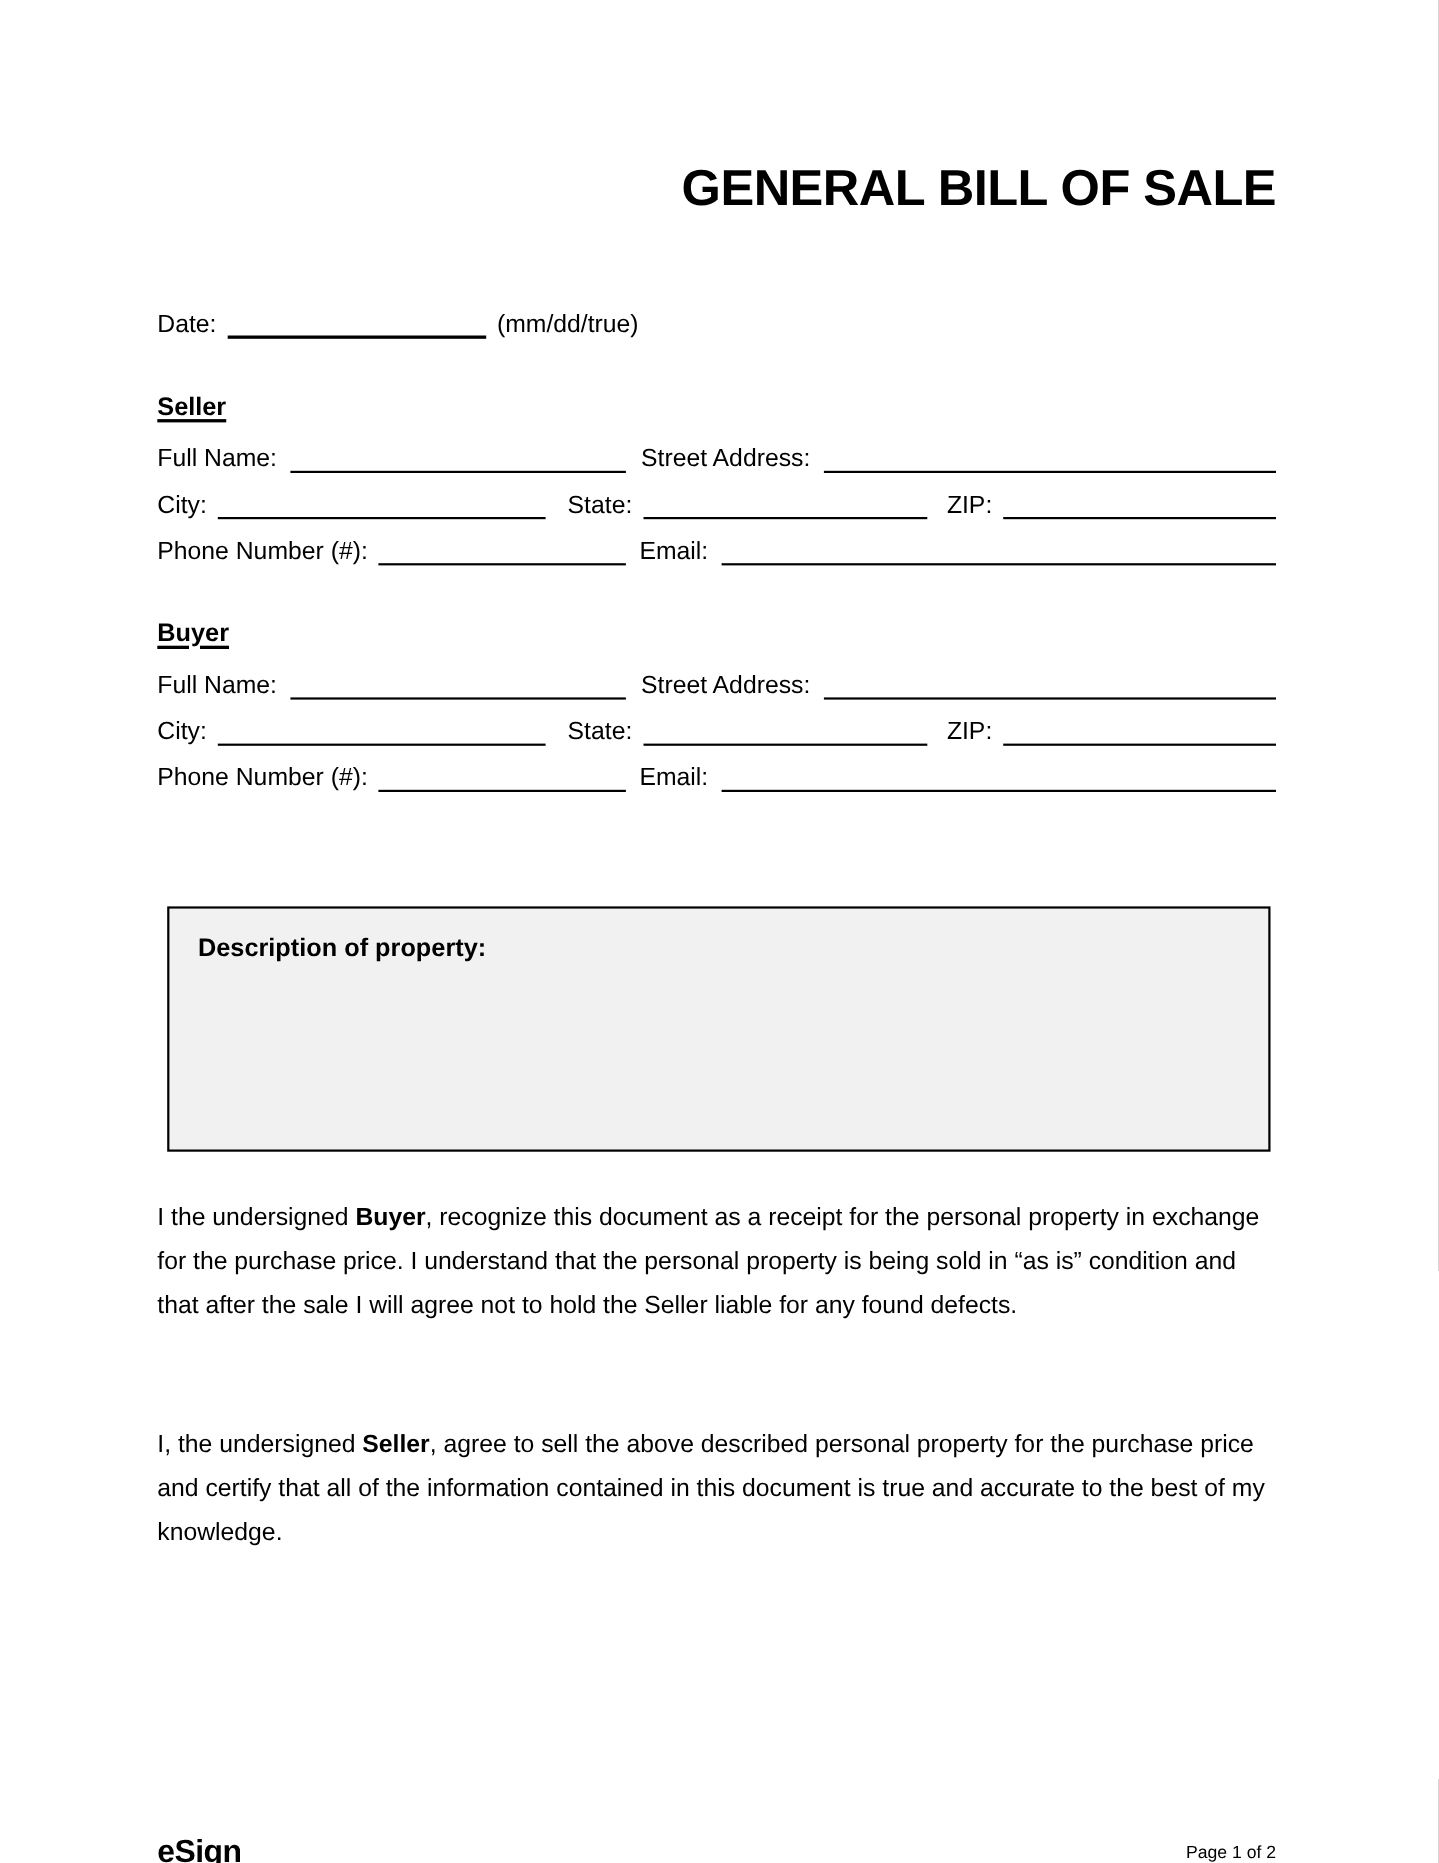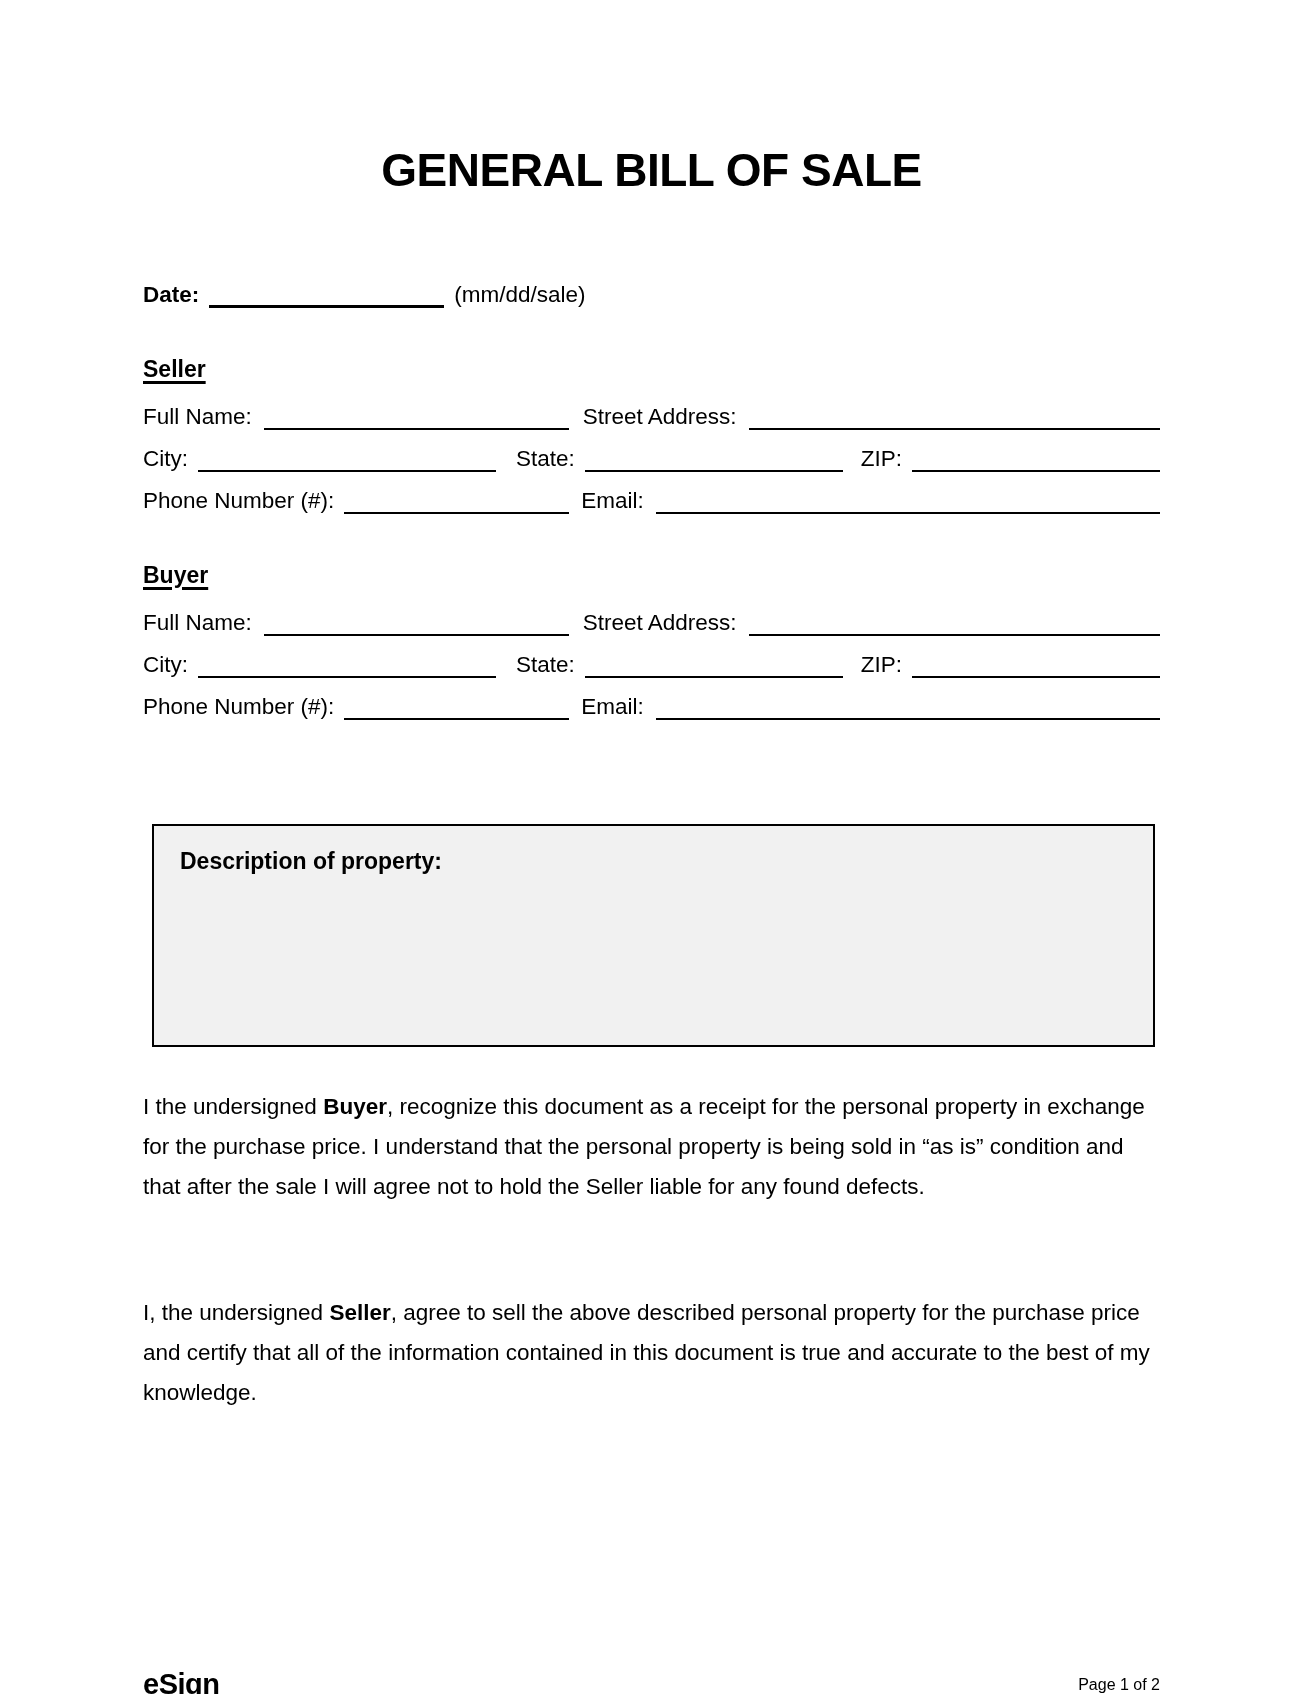--- a/index.html
+++ b/index.html
@@ -13,33 +13,33 @@
     margin: 0 auto;
     background: #ffffff;
     color: #000000;
     padding: 145px 148px 0 143px;
   }
 
   .doc-title {
     font-size: 46px;
     font-weight: bold;
     letter-spacing: -0.5px;
-    text-align: center;
+    text-align: right;
     line-height: 1.1;
   }
 
   .row {
     display: flex;
     align-items: flex-end;
     font-size: 22.5px;
     line-height: 26px;
   }
 
   .lbl { white-space: nowrap; }
-  .lbl.bold { font-weight: bold; }
+  .lbl.bold { font-weight: normal; }
 
   .blank {
     display: inline-block;
     height: 25px;
     border-bottom: 2px solid #000000;
   }
   .blank.thick { border-bottom-width: 3px; }
   .grow { flex: 1 1 auto; }
 
   .date-row { margin-top: 86px; }
@@ -121,21 +121,21 @@
 </head>
 <body>
 
 <div class="page">
 
   <h1 class="doc-title">GENERAL BILL OF SALE</h1>
 
   <div class="row date-row">
     <span class="lbl bold">Date:</span>
     <span class="blank thick w-date"></span>
-    <span class="lbl date-hint">(mm/dd/sale)</span>
+    <span class="lbl date-hint">(mm/dd/true)</span>
   </div>
 
   <div>
     <div class="section-heading">Seller</div>
     <div class="fields">
       <div class="row">
         <span class="lbl">Full Name:</span>
         <span class="blank w-name"></span>
         <span class="lbl">Street Address:</span>
         <span class="blank grow w-street"></span>

